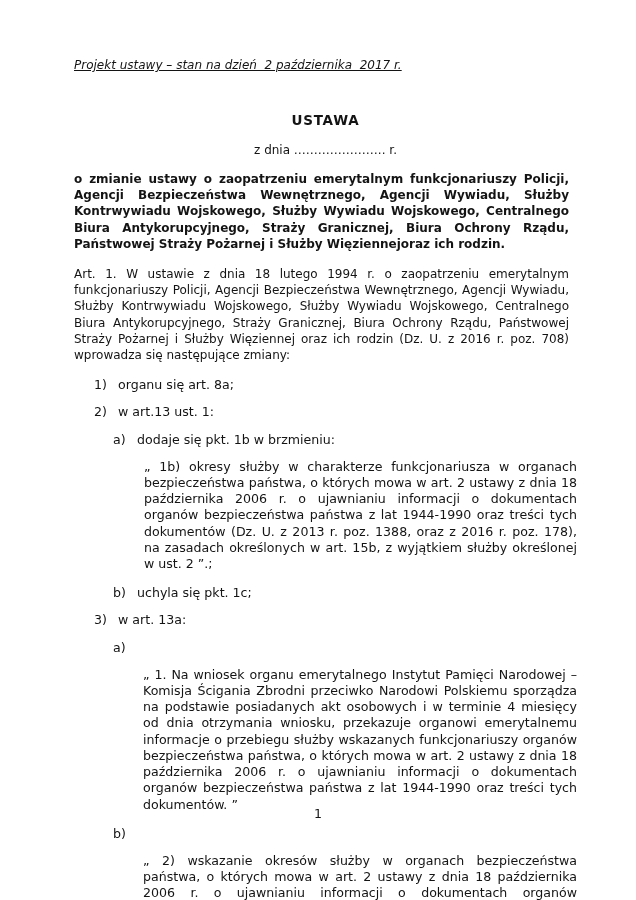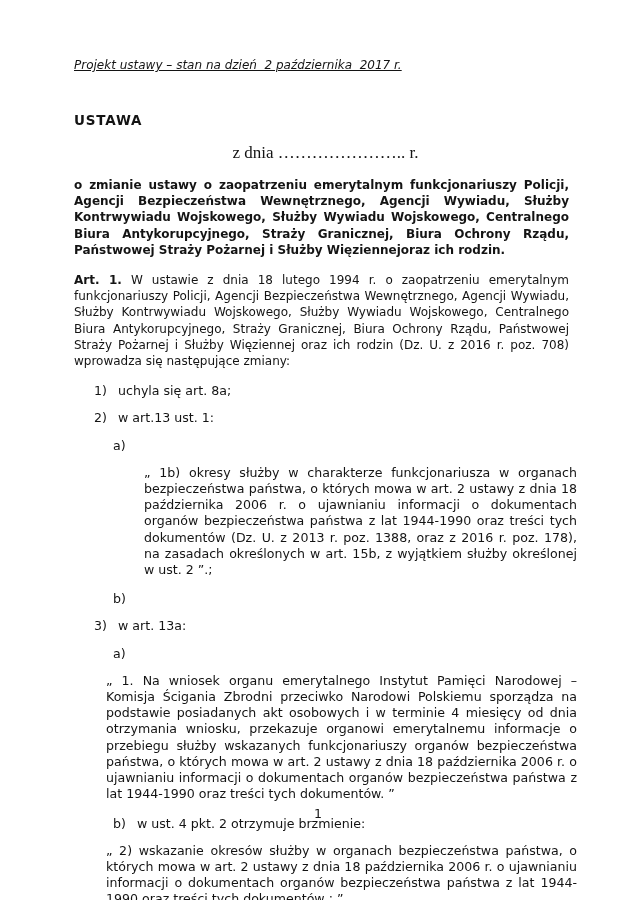--- a/index.html
+++ b/index.html
@@ -19,58 +19,58 @@
     overflow:hidden;
   }
   .header {
     font-size:12px;
     font-style:italic;
     text-decoration:underline;
     white-space:pre-wrap;
     margin:0 0 40px 0;
   }
   .title {
+    text-align:center;
     font-weight:bold;
     font-size:13.5px;
     letter-spacing:0.8px;
     margin:0 0 15px 0;
   }
   .dateline {
     text-align:center;
-    font-size:17px;
+    font-size:12px;
     margin:0 0 14px 0;
     white-space:pre-wrap;
-    font-family:Liberation Serif, serif;
   }
   p.block {
     margin:0 8px 14px 0;
     font-size:12px;
     line-height:16.2px;
     text-align:justify;
   }
   p.subject { font-weight:bold; }
-  .art-label { font-weight:bold; }
+  .art-label { font-weight:normal; }
   .li {
     display:flex;
     font-size:12.6px;
     line-height:16.2px;
     margin:0 0 11px 0;
   }
   .li .marker { flex:none; }
   .li .litext { flex:1; text-align:justify; }
   .l1 .marker { margin-left:20px; width:24px; }
   .l2 .marker { margin-left:39px; width:24px; }
   .quote {
     font-size:12.6px;
     line-height:16.2px;
     text-align:justify;
     margin:0 0 13px 0;
   }
   .q-deep { margin-left:70px; }
-  .q-mid  { margin-left:32px; }
+  .q-mid  { margin-left:69px; }
   .pagenum {
     position:absolute;
     top:806px; left:0; right:0;
     text-align:center;
     font-size:12.6px;
   }
 </style>
 </head>
 <body>
 
@@ -81,51 +81,52 @@
   <div class="title">USTAWA</div>
 
   <div class="dateline">z dnia ………………….. r.</div>
 
   <p class="block subject">o zmianie ustawy o zaopatrzeniu emerytalnym funkcjonariuszy Policji, Agencji Bezpieczeństwa Wewnętrznego, Agencji Wywiadu, Służby Kontrwywiadu Wojskowego, Służby Wywiadu Wojskowego, Centralnego Biura Antykorupcyjnego, Straży Granicznej, Biura Ochrony Rządu, Państwowej Straży Pożarnej i Służby Więziennejoraz ich rodzin.</p>
 
   <p class="block"><span class="art-label">Art. 1.</span><span> W ustawie z dnia 18 lutego 1994 r. o zaopatrzeniu emerytalnym funkcjonariuszy Policji, Agencji Bezpieczeństwa Wewnętrznego, Agencji Wywiadu, Służby Kontrwywiadu Wojskowego, Służby Wywiadu Wojskowego, Centralnego Biura Antykorupcyjnego, Straży Granicznej, Biura Ochrony Rządu, Państwowej Straży Pożarnej i Służby Więziennej oraz ich rodzin (Dz. U. z 2016 r. poz. 708) wprowadza się następujące zmiany:</span></p>
 
   <div class="li l1">
     <span class="marker">1)</span>
-    <span class="litext">uchyla się art. 8a;</span>
+    <span class="litext">organu się art. 8a;</span>
   </div>
 
   <div class="li l1">
     <span class="marker">2)</span>
     <span class="litext">w art.13 ust. 1:</span>
   </div>
 
   <div class="li l2">
     <span class="marker">a)</span>
+    <span class="litext">dodaje się pkt. 1b w brzmieniu:</span>
   </div>
 
   <p class="quote q-deep">„ 1b) okresy służby w charakterze funkcjonariusza w organach bezpieczeństwa państwa, o których mowa w art. 2 ustawy z dnia 18 października 2006 r. o ujawnianiu informacji o dokumentach organów bezpieczeństwa państwa z lat 1944-1990 oraz treści tych dokumentów (Dz. U. z 2013 r. poz. 1388, oraz z 2016 r. poz. 178), na zasadach określonych w art. 15b, z wyjątkiem służby określonej w ust. 2 ”.;</p>
 
   <div class="li l2">
     <span class="marker">b)</span>
+    <span class="litext">uchyla się pkt. 1c;</span>
   </div>
 
   <div class="li l1">
     <span class="marker">3)</span>
     <span class="litext">w art. 13a:</span>
   </div>
 
   <div class="li l2">
     <span class="marker">a)</span>
   </div>
 
   <p class="quote q-mid">„ 1. Na wniosek organu emerytalnego Instytut Pamięci Narodowej – Komisja Ścigania Zbrodni przeciwko Narodowi Polskiemu sporządza na podstawie posiadanych akt osobowych i w terminie 4 miesięcy od dnia otrzymania wniosku, przekazuje organowi emerytalnemu informacje o przebiegu służby wskazanych funkcjonariuszy organów bezpieczeństwa państwa, o których mowa w art. 2 ustawy z dnia 18 października 2006 r. o ujawnianiu informacji o dokumentach organów bezpieczeństwa państwa z lat 1944-1990 oraz treści tych dokumentów. ”</p>
 
   <div class="li l2">
     <span class="marker">b)</span>
-    <span class="litext">w ust. 4 pkt. 2 otrzymuje brzmienie:</span>
   </div>
 
   <p class="quote q-mid">„ 2) wskazanie okresów służby w organach bezpieczeństwa państwa, o których mowa w art. 2 ustawy z dnia 18 października 2006 r. o ujawnianiu informacji o dokumentach organów bezpieczeństwa państwa z lat 1944-1990 oraz treści tych dokumentów ; ”</p>
 
   <div class="pagenum">1</div>
 
 </div>
 
 </body></html>

